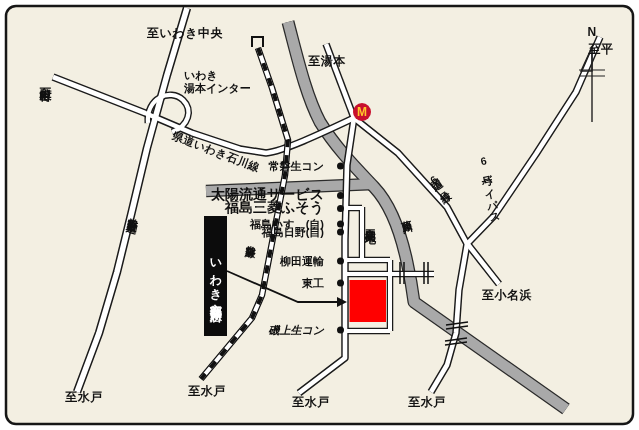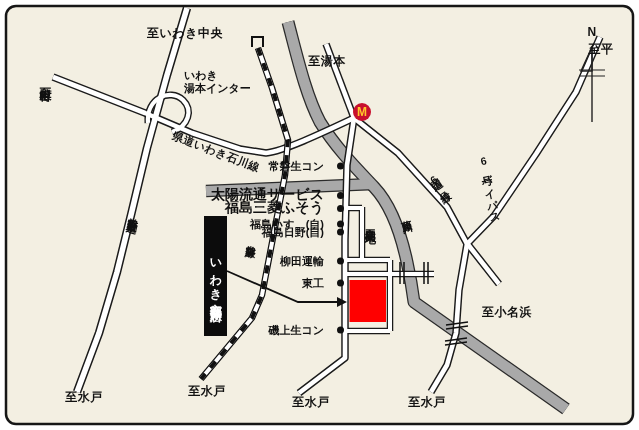--- a/index.html
+++ b/index.html
@@ -97,21 +97,21 @@
     </g>
 
     <path d="M252,47 L252,37 L263,37 L263,47" fill="none" stroke="#111" stroke-width="2"></path>
   </svg>
 
   <div class="lbl" style="left:185px; top:33px;">至いわき中央</div>
   <div class="lbl" style="left:327px; top:37px;margin-top:24px;">至湯本</div>
   <div class="lbl" style="left:601px; top:49px;">至平</div>
   <div class="lbl" style="left:592px; top:39px; transform:translate(-50%,-100%);">N</div>
   <div class="lbl v" style="left:45px; top:80px;">至古殿町</div>
-  <div class="lbl" style="left:507px; top:312px;font-family:Liberation Serif, serif;">至小名浜</div>
+  <div class="lbl" style="left:507px; top:295px;font-family:Liberation Serif, serif;">至小名浜</div>
   <div class="lbl" style="left:84px; top:397px;">至水戸</div>
   <div class="lbl" style="left:207px; top:391px;">至水戸</div>
   <div class="lbl" style="left:311px; top:402px;">至水戸</div>
   <div class="lbl" style="left:427px; top:402px;">至水戸</div>
 
   <div class="lbl s11" style="left:216px; top:152px; transform:translate(-50%,-50%) rotate(21deg);">県道いわき石川線</div>
   <div class="lbl v s11" style="left:135px; top:212px; transform:translate(-50%,-50%) rotate(13deg);">常磐自動車道</div>
   <div class="lbl v s10" style="left:253px; top:239px; transform:translate(-50%,-50%) rotate(8deg);">常磐線</div>
   <div class="lbl v s10" style="left:404px; top:214px; transform:translate(-50%,-50%) rotate(-15deg);">藤原川</div>
   <div class="lbl v s10" style="left:434px; top:180px; transform:translate(-50%,-50%) rotate(-35deg);">国道6号線</div>
@@ -148,21 +148,21 @@
     <span class="dot"></span>
   </div>
   <div class="poi" style="top:261px;margin-left:45px;">
     <span>柳田運輸</span>
     <span class="dot"></span>
   </div>
   <div class="poi" style="top:283px;">
     <span>東工</span>
     <span class="dot"></span>
   </div>
-  <div class="poi" style="top:330px;">
+  <div class="poi" style="top:330px;font-style:italic;">
     <span>磯上生コン</span>
     <span class="dot"></span>
   </div>
 
   <div class="destbox">
     <span>いわき方部共同休憩所</span>
   </div>
 
 </div>
 

